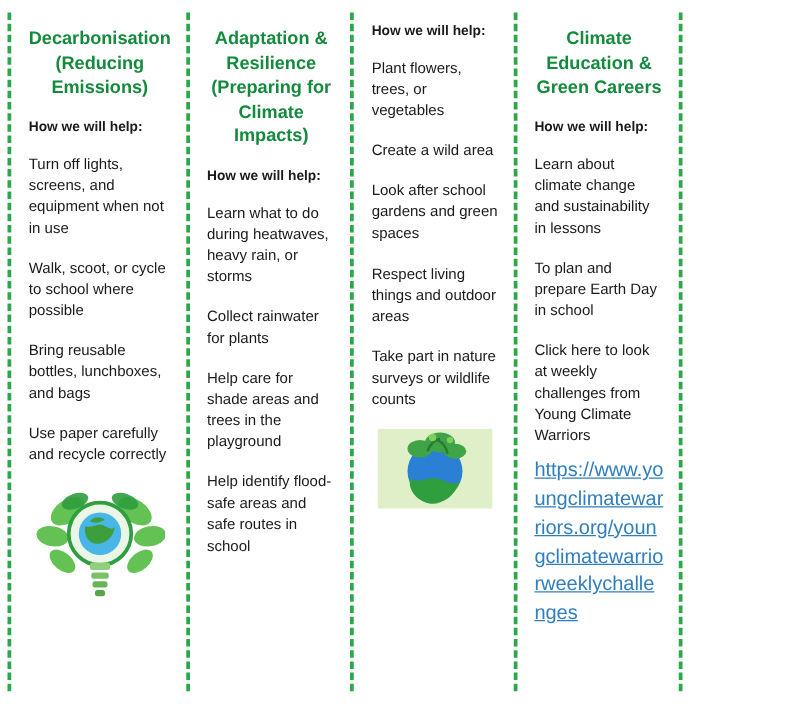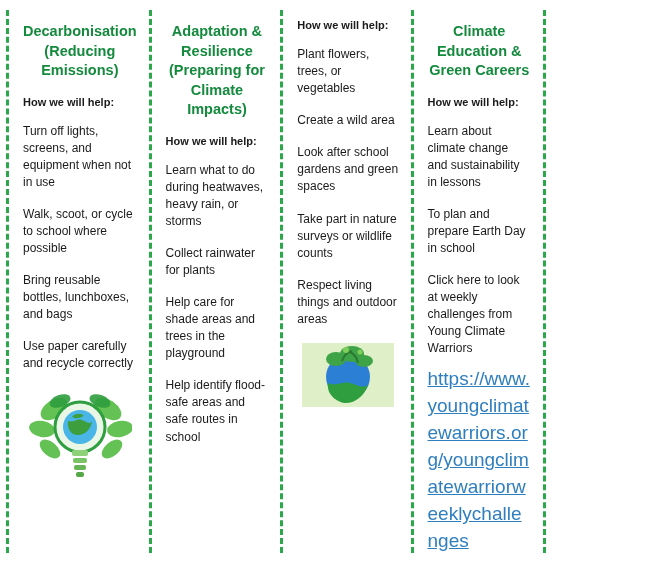--- a/index.html
+++ b/index.html
@@ -53,21 +53,21 @@
     padding: 0;
   }
   ul.points li {
     font-size: 12px;
     line-height: 1.42;
     margin: 0 0 15px 0;
   }
   .link {
     color: #2f7fbf;
     text-decoration: underline;
-    font-size: 19px;
+    font-size: 16px;
     line-height: 1.42;
     word-break: break-all;
     display: block;
     margin-top: -6px;
   }
   
   .bulb-wrap {
     margin-top: 6px;
     display: flex;
     justify-content: center;
@@ -132,22 +132,22 @@
       <li>Help identify flood-safe areas and safe routes in school</li>
     </ul>
   </div>
 
   <div class="column col-2">
     <div class="help-label">How we will help:</div>
     <ul class="points">
       <li>Plant flowers, trees, or vegetables</li>
       <li>Create a wild area</li>
       <li>Look after school gardens and green spaces</li>
+      <li>Respect living things and outdoor areas</li>
       <li>Take part in nature surveys or wildlife counts</li>
-      <li>Respect living things and outdoor areas</li>
     </ul>
     <div class="globe-wrap">
       <svg width="92" height="64" viewBox="0 0 92 64" aria-hidden="true">
         <rect x="0" y="0" width="92" height="64" fill="#dff0c8"></rect>
         <circle cx="46" cy="34" r="22" fill="#2b7fd4"></circle>
         <path d="M26 40c8 4 14-2 22 0s12 6 18 2c-4 12-14 18-22 18s-20-8-18-20z" fill="#2f9e3f"></path>
 
         <g fill="#3fa347">
           <ellipse cx="34" cy="16" rx="10" ry="7"></ellipse>
           <ellipse cx="50" cy="11" rx="12" ry="8"></ellipse>

